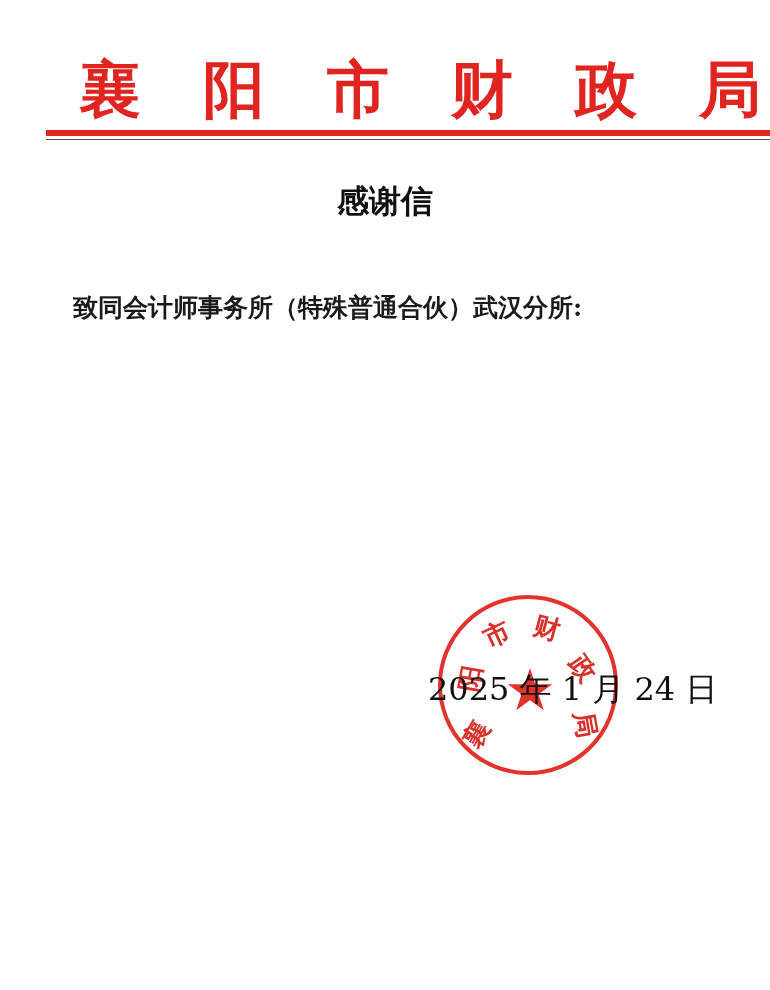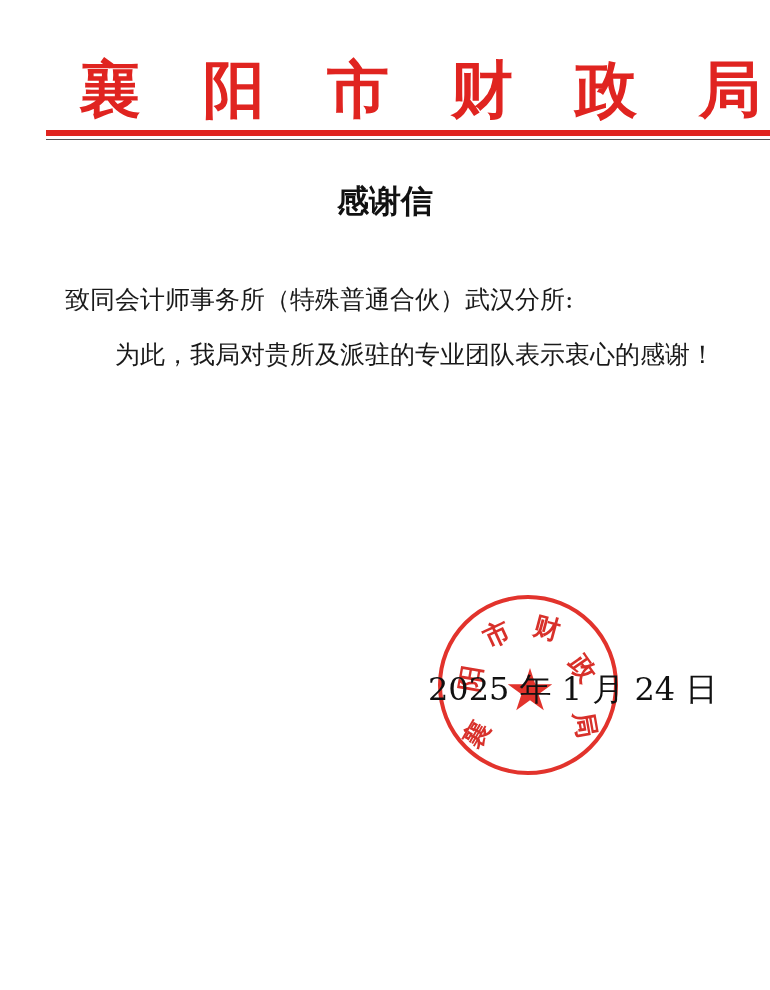--- a/index.html
+++ b/index.html
@@ -17,21 +17,21 @@
     .rule-red { position: absolute; left: 46px; top: 130px; width: 724px; height: 6px; background: #e0241f; }
     .rule-dark { position: absolute; left: 46px; top: 139px; width: 724px; height: 1px; background: #555; }
     .doc-title {
       position: absolute; left: 0; width: 770px; top: 180px; text-align: center;
       font-size: 32px; font-weight: bold; color: #111;
     }
     .body-text {
       position: absolute; left: 57px; top: 268px; width: 690px;
       font-size: 25px; line-height: 47px; color: #1a1a1a;
     }
-    .body-text p { margin: 8px; }
+    .body-text p { margin: 16px; font-weight: bold; }
     .indent { text-indent: 50px; }
     .seal {
       position: absolute; left: 438px; top: 595px; width: 180px; height: 180px;
       border: 4px solid #e2332c; border-radius: 50%; box-sizing: border-box;
     }
     .seal-text {
       position: absolute; font-size: 26px; color: #d8302a; font-weight: bold;
     }
     .seal-star {
       position: absolute; left: 62px; top: 62px; font-size: 58px; color: #e2332c; line-height: 1;
@@ -51,21 +51,20 @@
   <span>政</span>
   <span>局</span>
 </div>
 <div class="rule-red"></div>
 <div class="rule-dark"></div>
 
 <div class="doc-title">感谢信</div>
 
 <div class="body-text">
   <p>致同会计师事务所（特殊普通合伙）武汉分所:</p>
-  <p class="indent">为此，我局对贵所及派驻的专业团队表示衷心的感谢！</p>
 </div>
 
 <div class="seal">
   <span class="seal-text" style="left:22px;top:118px;transform:rotate(-60deg);">襄</span>
   <span class="seal-text" style="left:16px;top:62px;transform:rotate(-80deg);">阳</span>
   <span class="seal-text" style="left:42px;top:18px;transform:rotate(-25deg);">市</span>
   <span class="seal-text" style="left:92px;top:12px;transform:rotate(15deg);">财</span>
   <span class="seal-text" style="left:128px;top:52px;transform:rotate(55deg);">政</span>
   <span class="seal-text" style="left:130px;top:108px;transform:rotate(80deg);">局</span>
   <span class="seal-star">★</span>

